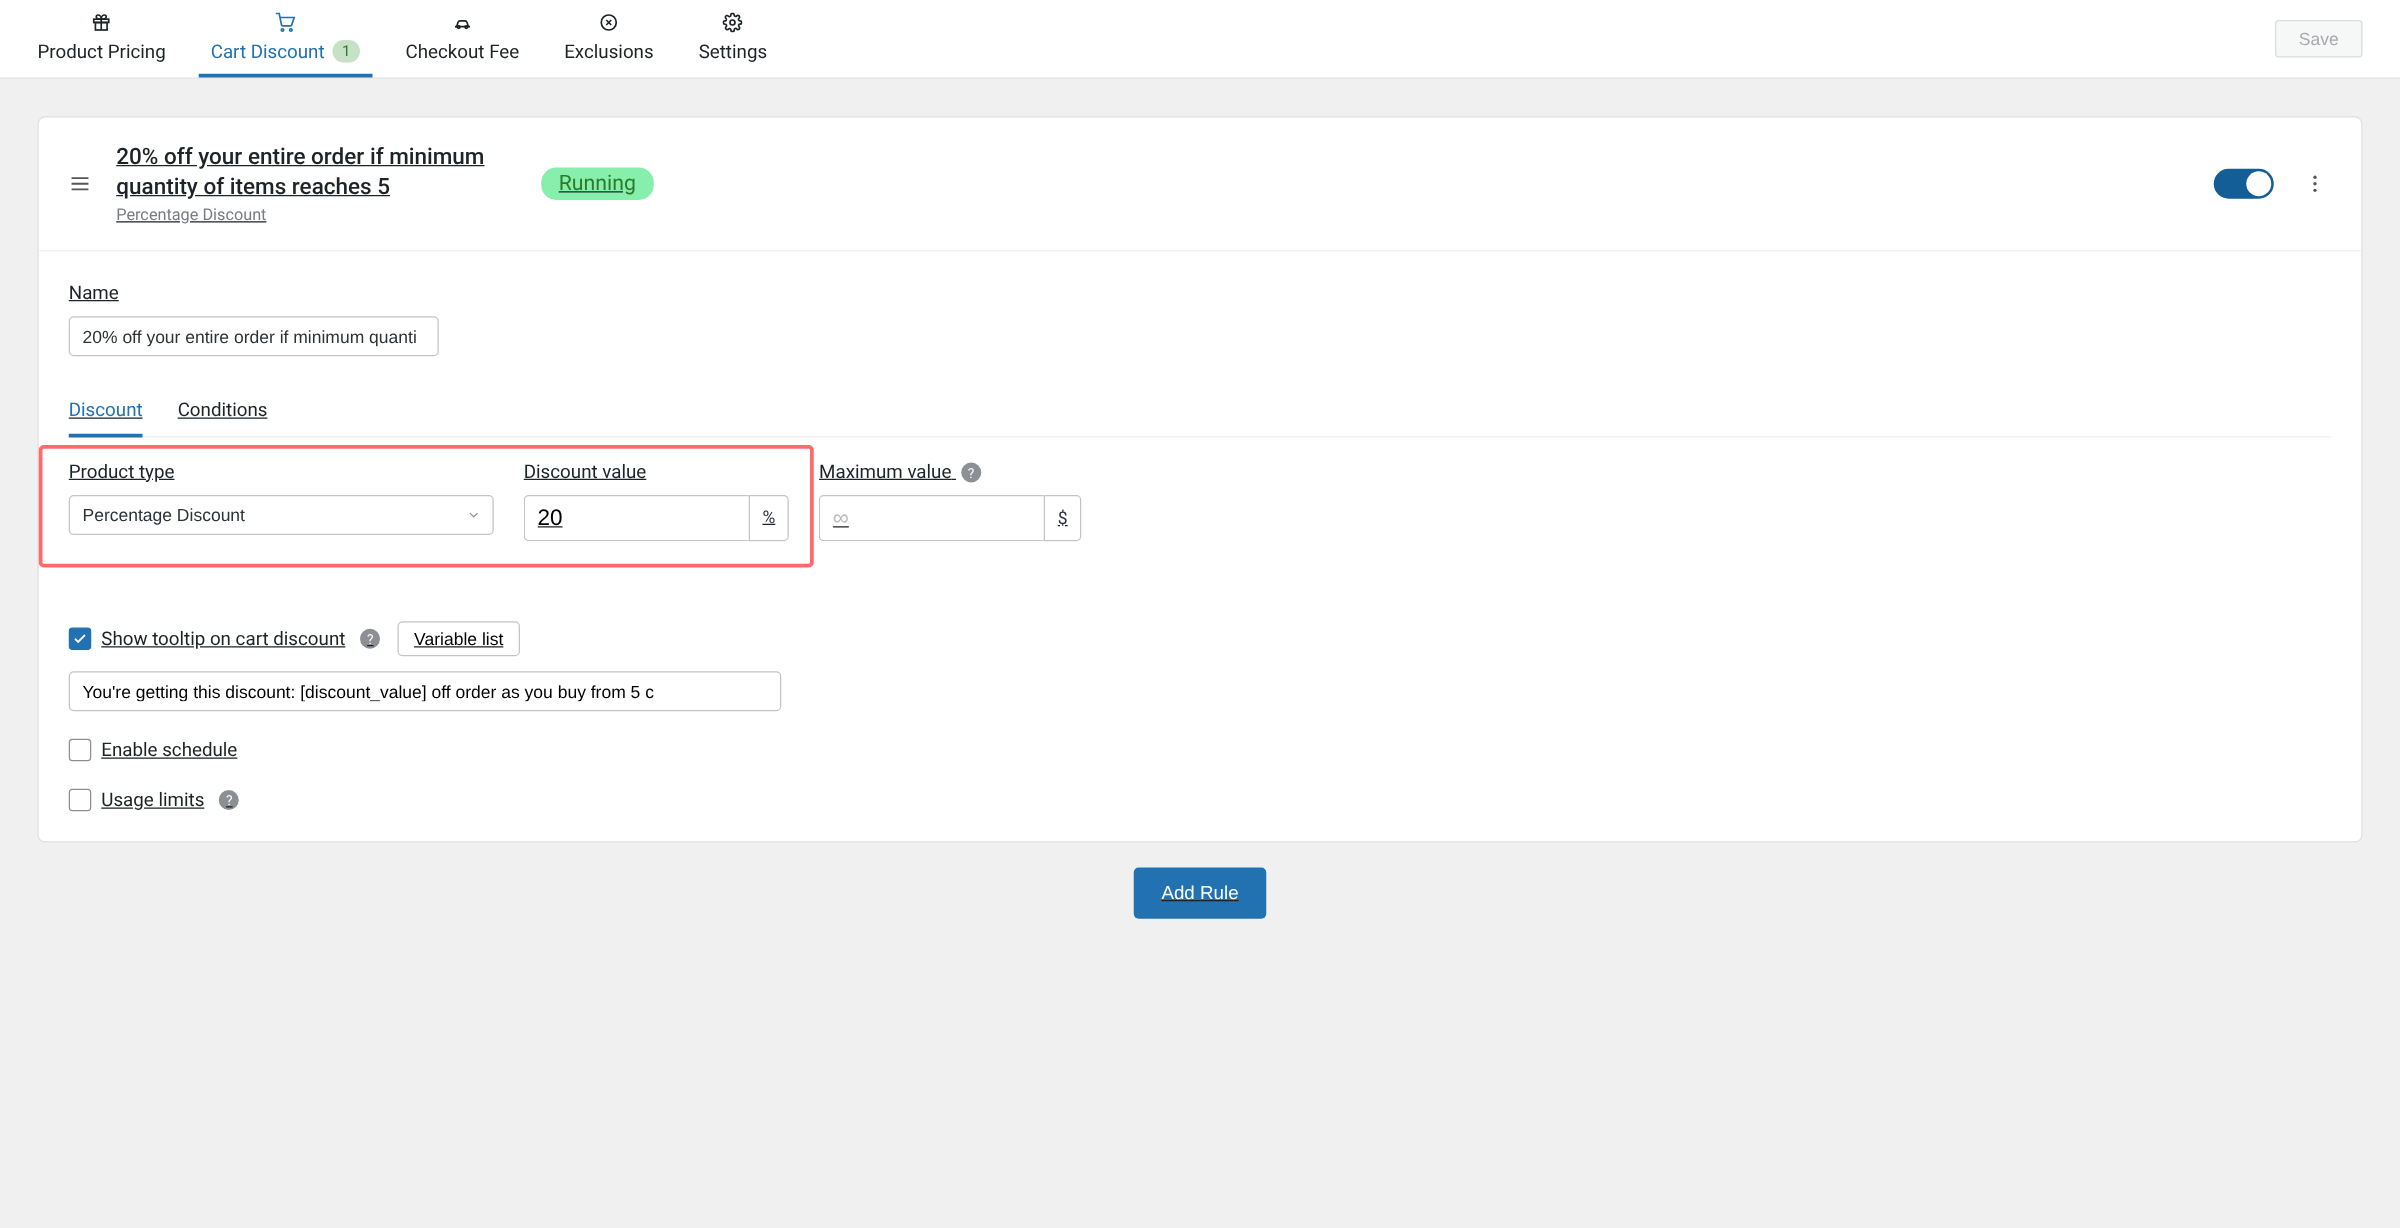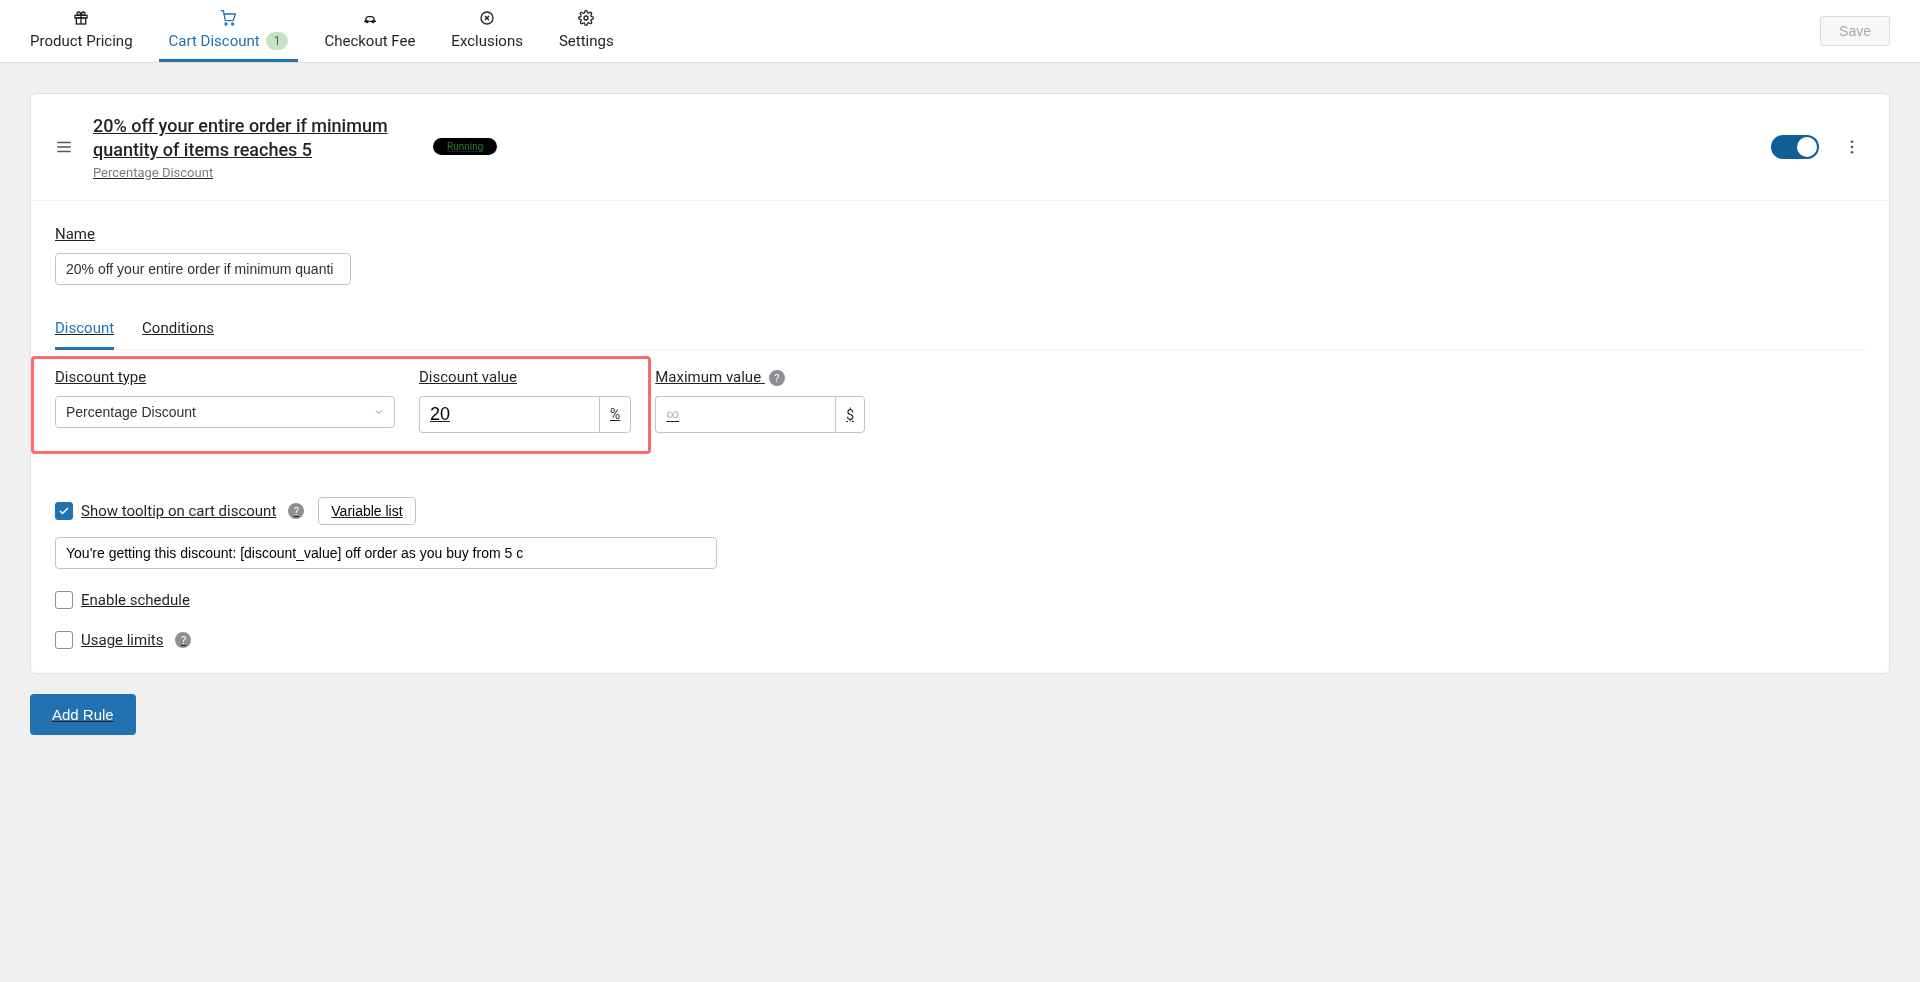--- a/index.html
+++ b/index.html
@@ -80,25 +80,25 @@
     align-items: center;
     gap: 20px;
     padding: 20px 24px;
     border-bottom: 1px solid #f0f0f0;
   }
   .drag-handle { color:#555; cursor:grab; }
   .rule-title-wrap { max-width: 320px; }
   .rule-title { font-size: 18px; font-weight:500; line-height:1.35; }
   .rule-subtitle { color:#787c82; font-size:13px; margin-top:2px;}
   .status-badge {
-    background:#000000;
+    background:#86efac;
     color:#2c7a2c;
     border-radius:12px;
     padding:3px 14px;
-    font-size:10px;
+    font-size:17px;
   }
   .spacer { flex:1; }
   .toggle {
     width:48px; height:24px; background:#135e96; border-radius:12px; position:relative; cursor:pointer;
   }
   .toggle .knob {
     width:20px; height:20px; background:#fff; border-radius:50%; position:absolute; top:2px; right:2px;
   }
   .kebab { color:#555; cursor:pointer; padding:0 4px; }
   .card-body { padding: 24px; }
@@ -232,30 +232,30 @@
   .var-btn {
     border:1px solid #c3c4c7;
     background:#fff;
     padding:5px 12px;
     border-radius:4px;
     font-size:14px;
     cursor:pointer;
     margin-left:6px;
   }
   .wide-input {
-    width:662px;
+    width:570px;
     padding:7px 10px;
     border:1px solid #c3c4c7;
     border-radius:4px;
     font-size:14px;
     margin-top:12px;
   }
   .add-rule-wrap {
     display:flex;
-    justify-content:flex-start;
+    justify-content:center;
     margin-top:20px;
   }
   .add-rule {
     background:#2271b1;
     color:#fff;
     border:none;
     padding:12px 22px;
     border-radius:4px;
     font-size:15px;
     cursor:pointer;
@@ -363,21 +363,21 @@
 
       <div class="subtabs">
         <div class="subtab active">Discount</div>
         <div class="subtab">Conditions</div>
       </div>
 
       <div class="highlight-row">
         <div class="highlight-box"></div>
 
         <div class="field-col" style="width:340px;">
-          <label class="field-label">Discount type</label>
+          <label class="field-label">Product type</label>
           <div class="select-wrap">
             <button class="select-input">Percentage Discount</button>
             <span class="select-caret">
               <svg width="12" height="12" viewBox="0 0 24 24" fill="none" stroke="currentColor" stroke-width="2">
                   <polyline points="6 9 12 15 18 9"></polyline>
                 </svg>
             </span>
           </div>
         </div>
 

